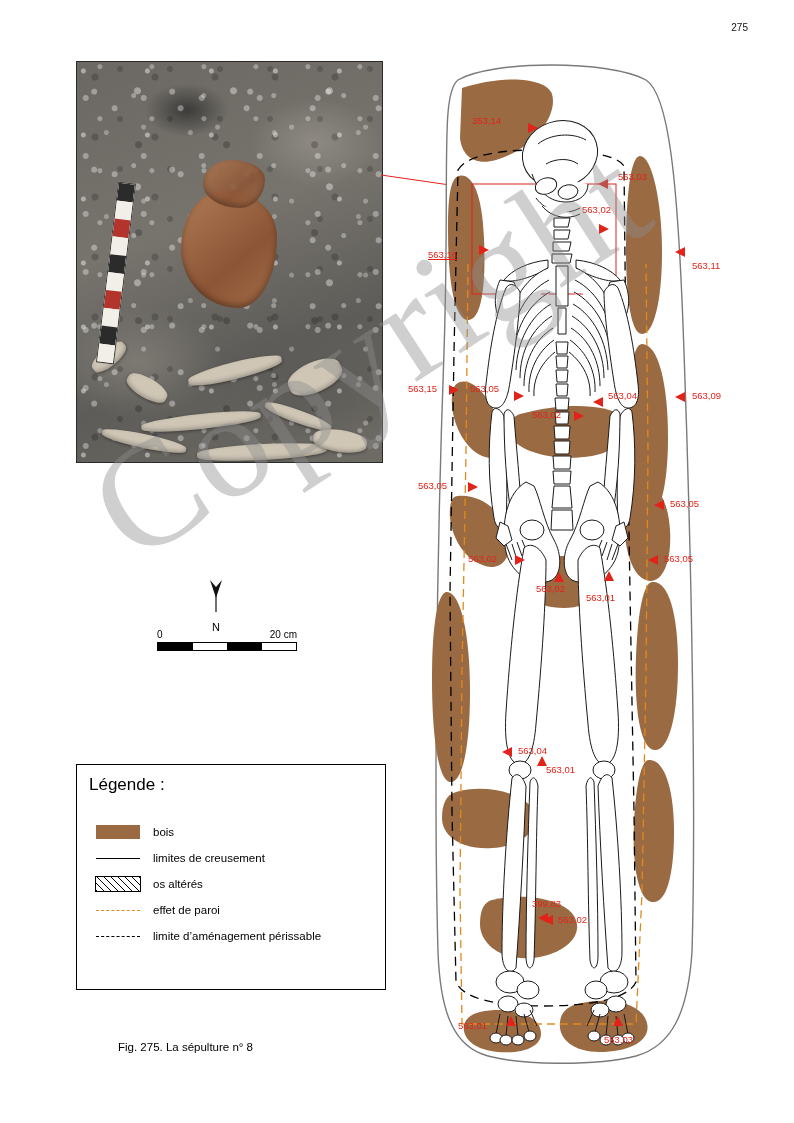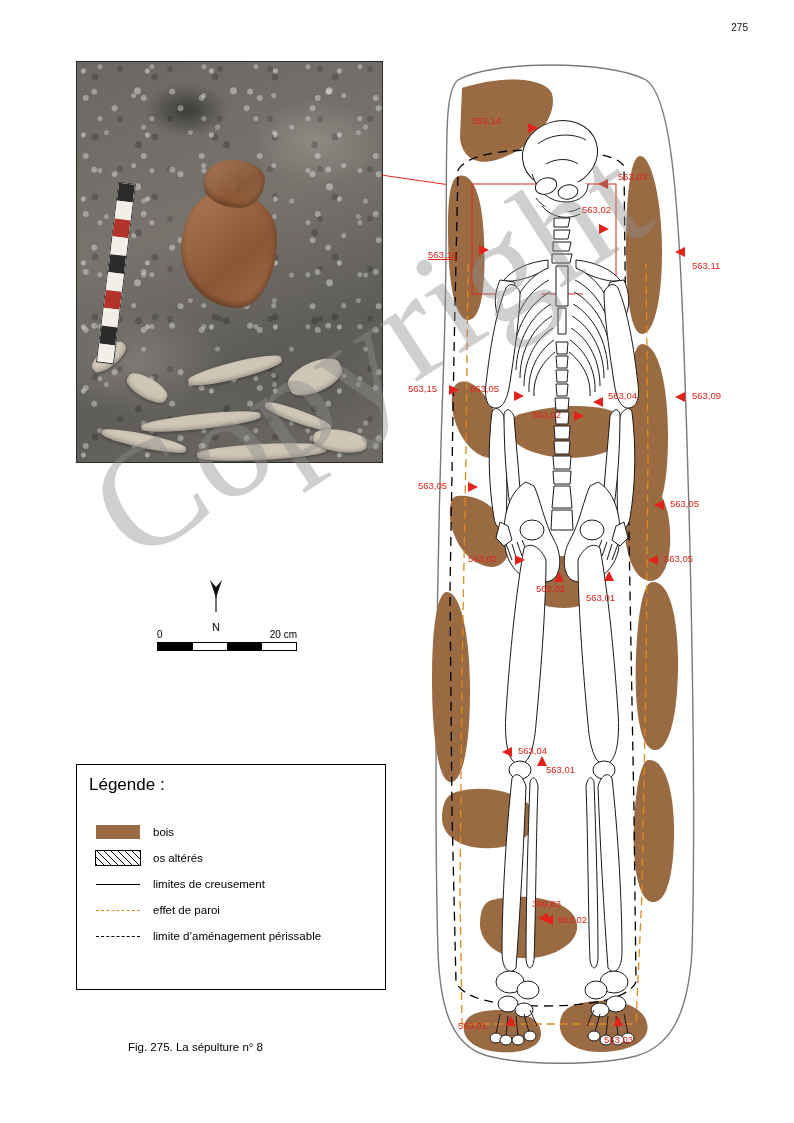--- a/index.html
+++ b/index.html
@@ -203,21 +203,20 @@
   .swatch-alt {
     font-size: 11px;
     color: #e2231a;
   }
 
   .figure-caption {
     position: absolute;
     left: 118px;
     top: 1041px;
     font-size: 11.5px;
-    margin-left: 10px;
   }
 
   
   .watermark {
     position: absolute;
     left: 60px;
     top: 300px;
     width: 700px;
     height: 520px;
     pointer-events: none;
@@ -321,30 +320,30 @@
 
     <div class="legend-row">
       <div class="legend-key">
           <div class="swatch-wood"></div>
         </div>
       <div class="legend-label">bois</div>
     </div>
 
     <div class="legend-row">
       <div class="legend-key">
+          <div class="swatch-line"></div>
+        </div>
+      <div class="legend-label">limites de creusement</div>
+    </div>
+
+    <div class="legend-row">
+      <div class="legend-key">
           <div class="swatch-altered"></div>
         </div>
       <div class="legend-label">os altérés</div>
-    </div>
-
-    <div class="legend-row">
-      <div class="legend-key">
-          <div class="swatch-line"></div>
-        </div>
-      <div class="legend-label">limites de creusement</div>
     </div>
 
     <div class="legend-row">
       <div class="legend-key">
           <div class="swatch-dash-orange"></div>
         </div>
       <div class="legend-label">effet de paroi</div>
     </div>
 
     <div class="legend-row">

